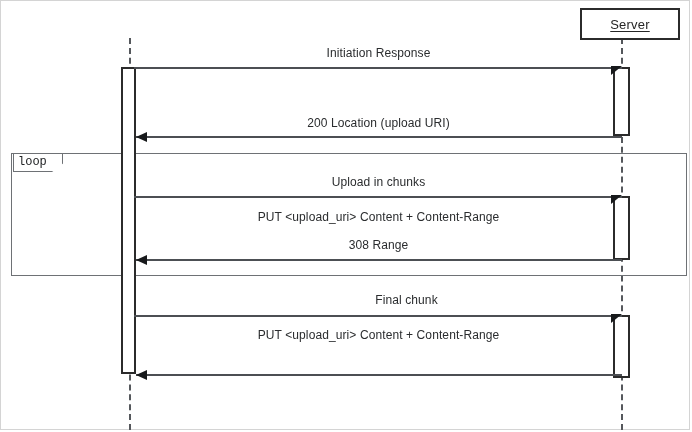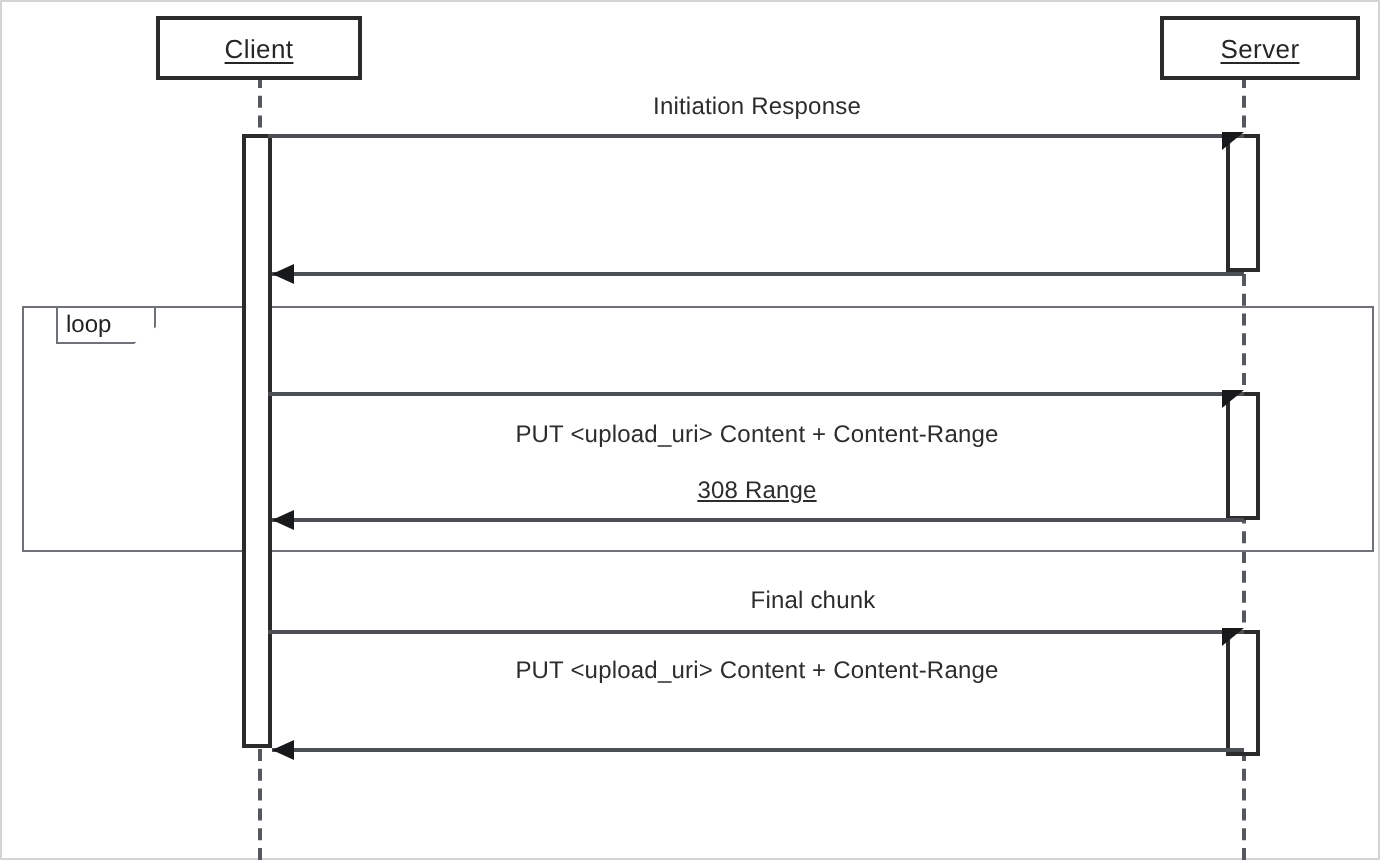--- a/index.html
+++ b/index.html
@@ -115,55 +115,54 @@
 </head>
 <body>
 
 <div id="canvas">
 
   <div id="outer-border"></div>
 
   <div class="lifeline" style="left:129px; top:38px; height:392px;"></div>
   <div class="lifeline" style="left:621px; top:38px; height:392px;"></div>
 
-  <div class="participant-box" style="left:78px; top:8px; width:103px; height:32px;">
-    <span class="participant-label">Client</span>
-  </div>
 
   <div class="participant-box" style="left:580px; top:8px; width:100px; height:32px;">
     <span class="participant-label">Server</span>
   </div>
 
   <div class="fragment-box" style="left:11px; top:153px; width:676px; height:123px;"></div>
-  <div class="fragment-tab" style="left:28px; top:153px; width:50px; height:19px;">
+  <div class="fragment-tab" style="left:13px; top:153px; width:50px; height:19px;font-family:Liberation Mono, monospace;">
     <span class="fragment-tab-label">loop</span>
   </div>
 
   <div class="activation" style="left:121px; top:67px; width:15px; height:307px;"></div>
 
   <div class="activation" style="left:613px; top:67px; width:17px; height:69px;"></div>
 
   <div class="activation" style="left:613px; top:196px; width:17px; height:64px;"></div>
 
   <div class="activation" style="left:613px; top:315px; width:17px; height:63px;"></div>
 
   <div class="msg-text" style="left:136px; top:46px; width:485px;">Initiation Response</div>
 
   <div class="msg-line" style="left:134px; top:67px; width:488px;"></div>
   <div class="arrow-right-half" style="left:611px; top:66px;"></div>
 
+  <div class="msg-text" style="left:136px; top:116px; width:485px;">200 Location (upload URI)</div>
   <div class="msg-line" style="left:136px; top:136px; width:486px;"></div>
   <div class="arrow-left" style="left:136px; top:132px;"></div>
 
+  <div class="msg-text" style="left:136px; top:175px; width:485px;">Upload in chunks</div>
 
   <div class="msg-line" style="left:134px; top:196px; width:488px;"></div>
   <div class="arrow-right-half" style="left:611px; top:195px;"></div>
   <div class="msg-text" style="left:136px; top:210px; width:485px;">PUT &lt;upload_uri&gt; Content + Content-Range</div>
 
-  <div class="msg-text" style="left:136px; top:238px; width:485px;text-decoration:underline;">308 Range</div>
+  <div class="msg-text" style="left:136px; top:238px; width:485px;">308 Range</div>
   <div class="msg-line" style="left:136px; top:259px; width:486px;"></div>
   <div class="arrow-left" style="left:136px; top:255px;"></div>
 
   <div class="msg-text" style="left:136px; top:293px; width:485px;padding-left:28px;">Final chunk</div>
 
   <div class="msg-line" style="left:134px; top:315px; width:488px;"></div>
   <div class="arrow-right-half" style="left:611px; top:314px;"></div>
   <div class="msg-text" style="left:136px; top:328px; width:485px;">PUT &lt;upload_uri&gt; Content + Content-Range</div>
 
   <div class="msg-line" style="left:136px; top:374px; width:486px;"></div>

